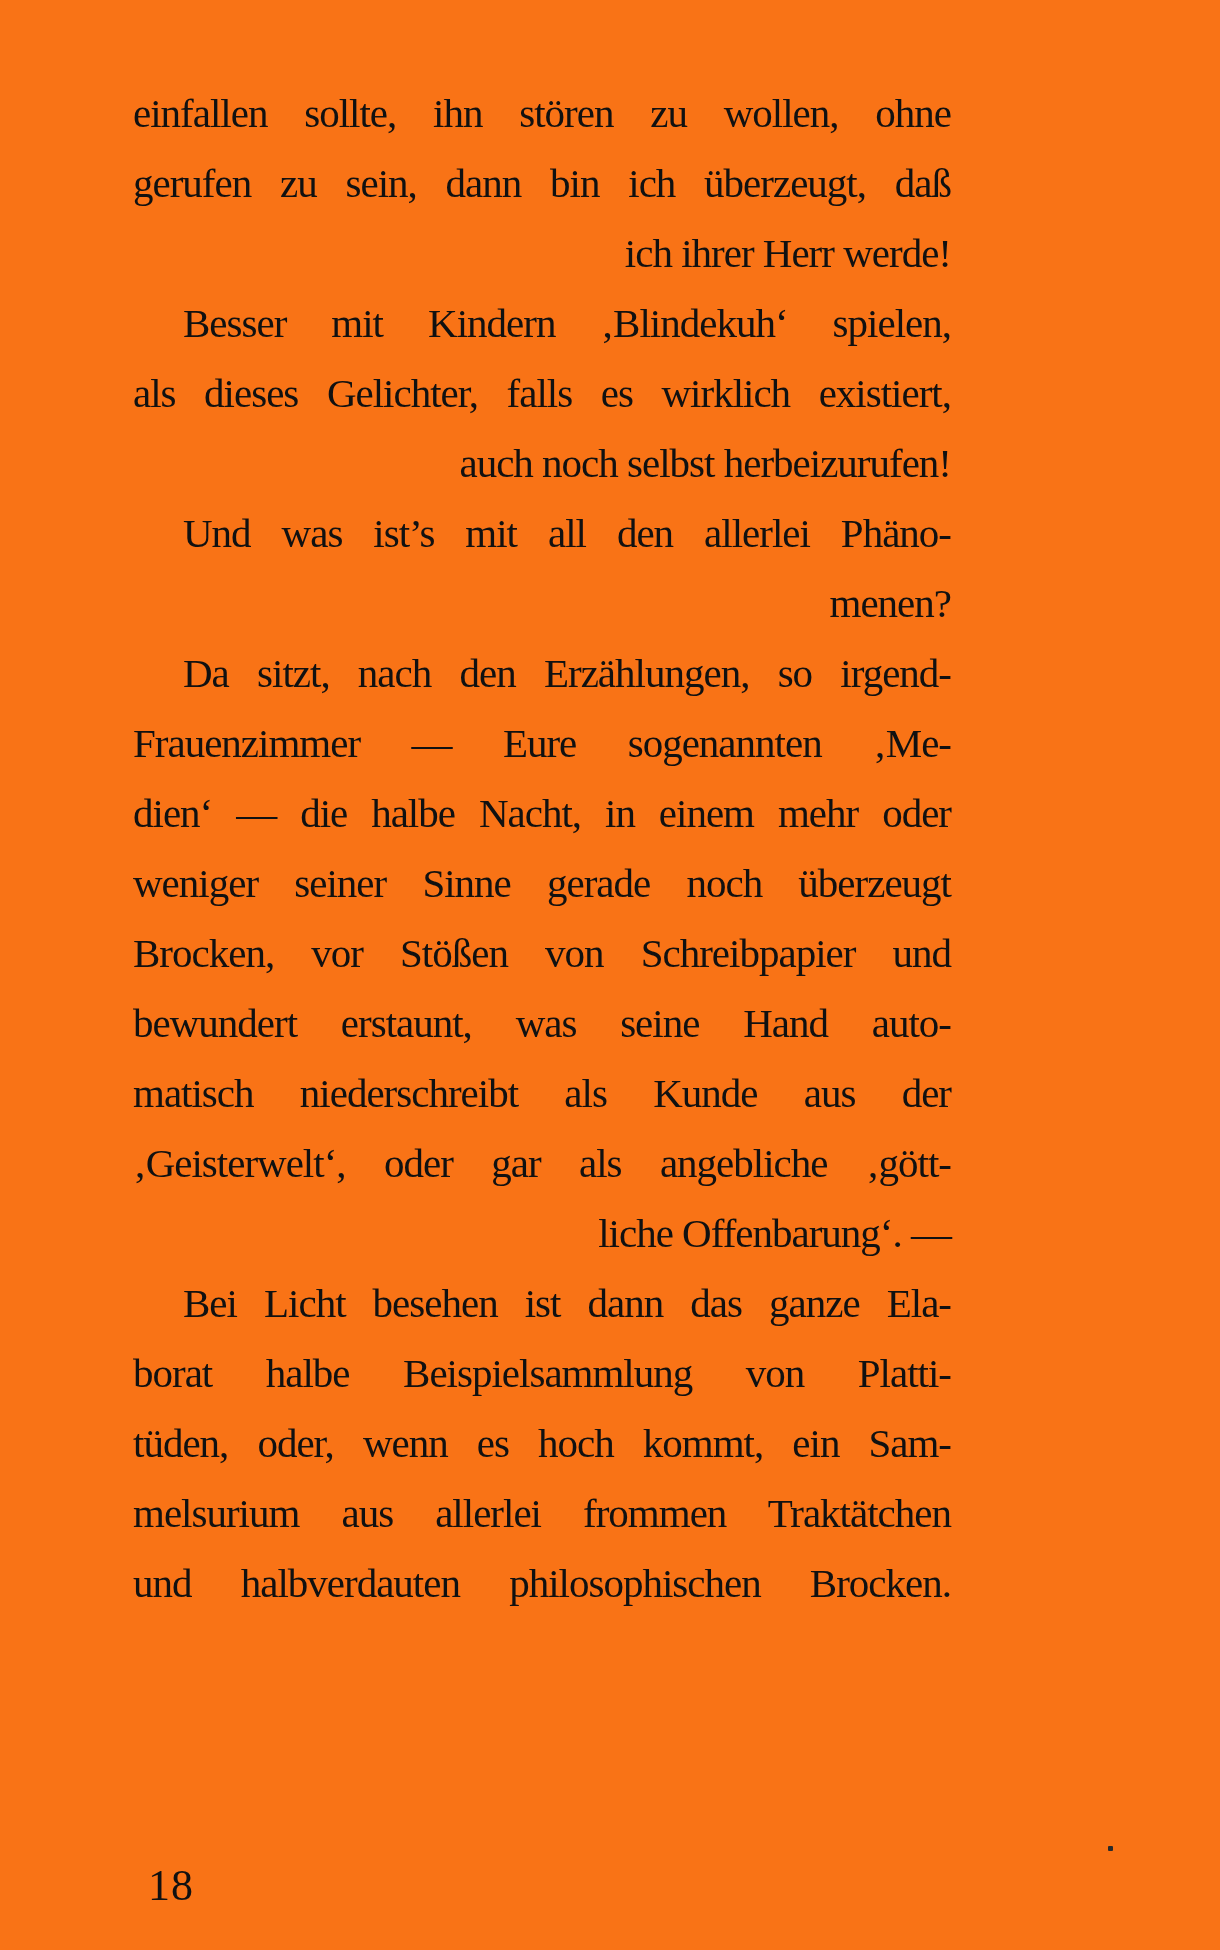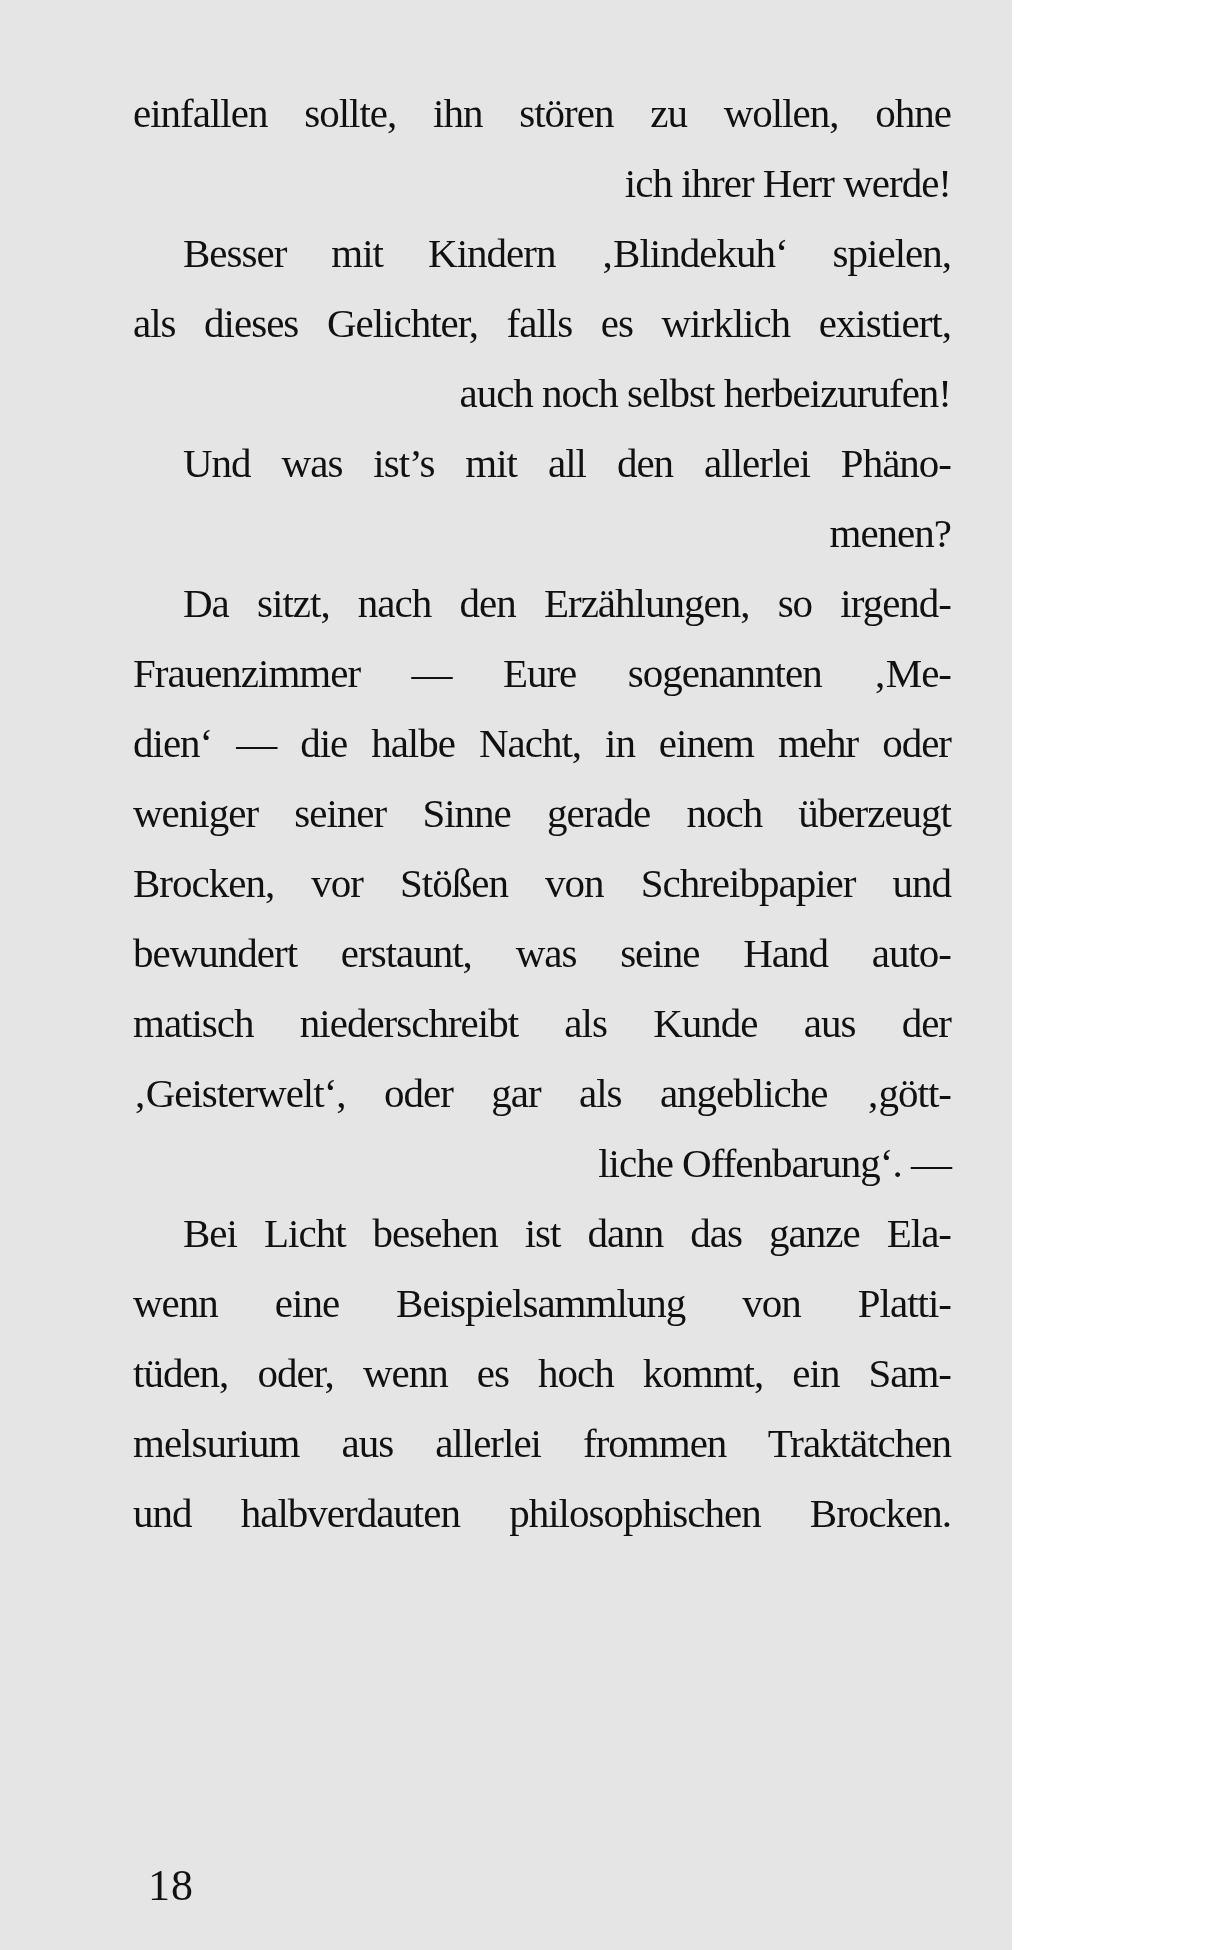--- a/index.html
+++ b/index.html
@@ -2,23 +2,23 @@
 <html><head>
 <meta charset="utf-8">
 <style>
   html, body {
     margin: 0;
     padding: 0;
     background: #ffffff;
   }
   .page {
     position: relative;
-    width: 1012px;
+    width: 1220px;
     height: 1950px;
-    background: #e5e5e5;
+    background: #f97316;
     overflow: hidden;
     font-family: "Liberation Serif", "DejaVu Serif", serif;
     color: #111111;
   }
   .text-block {
     position: absolute;
     left: 133px;
     top: 78px;
     width: 818px;
   }
@@ -57,36 +57,37 @@
     background: #2a2a2a;
     border-radius: 1px;
   }
 </style>
 </head>
 <body>
 
 <div class="page">
   <div class="text-block">
       <div class="line justify">einfallen sollte, ihn stören zu wollen, ohne</div>
+      <div class="line justify">gerufen zu sein, dann bin ich überzeugt, daß</div>
       <div class="line">ich ihrer Herr werde!</div>
       <div class="line justify indent">Besser mit Kindern ‚Blindekuh‘ spielen,</div>
       <div class="line justify">als dieses Gelichter, falls es wirklich existiert,</div>
       <div class="line">auch noch selbst herbeizurufen!</div>
       <div class="line justify indent">Und was ist’s mit all den allerlei Phäno-</div>
       <div class="line">menen?</div>
       <div class="line justify indent">Da sitzt, nach den Erzählungen, so irgend-</div>
       <div class="line justify">Frauenzimmer — Eure sogenannten ‚Me-</div>
       <div class="line justify">dien‘ — die halbe Nacht, in einem mehr oder</div>
       <div class="line justify">weniger seiner Sinne gerade noch überzeugt</div>
       <div class="line justify">Brocken, vor Stößen von Schreibpapier und</div>
       <div class="line justify">bewundert erstaunt, was seine Hand auto-</div>
       <div class="line justify">matisch niederschreibt als Kunde aus der</div>
       <div class="line justify">‚Geisterwelt‘, oder gar als angebliche ‚gött-</div>
       <div class="line">liche Offenbarung‘. —</div>
       <div class="line justify indent">Bei Licht besehen ist dann das ganze Ela-</div>
-      <div class="line justify">wenn eine Beispielsammlung von Platti-</div>
+      <div class="line justify">borat halbe Beispielsammlung von Platti-</div>
       <div class="line justify">tüden, oder, wenn es hoch kommt, ein Sam-</div>
       <div class="line justify">melsurium aus allerlei frommen Traktätchen</div>
       <div class="line justify">und halbverdauten philosophischen Brocken.</div>
     </div>
   <div class="page-number">18</div>
   <div class="scan-speck"></div>
 </div>
 
 </body></html>

